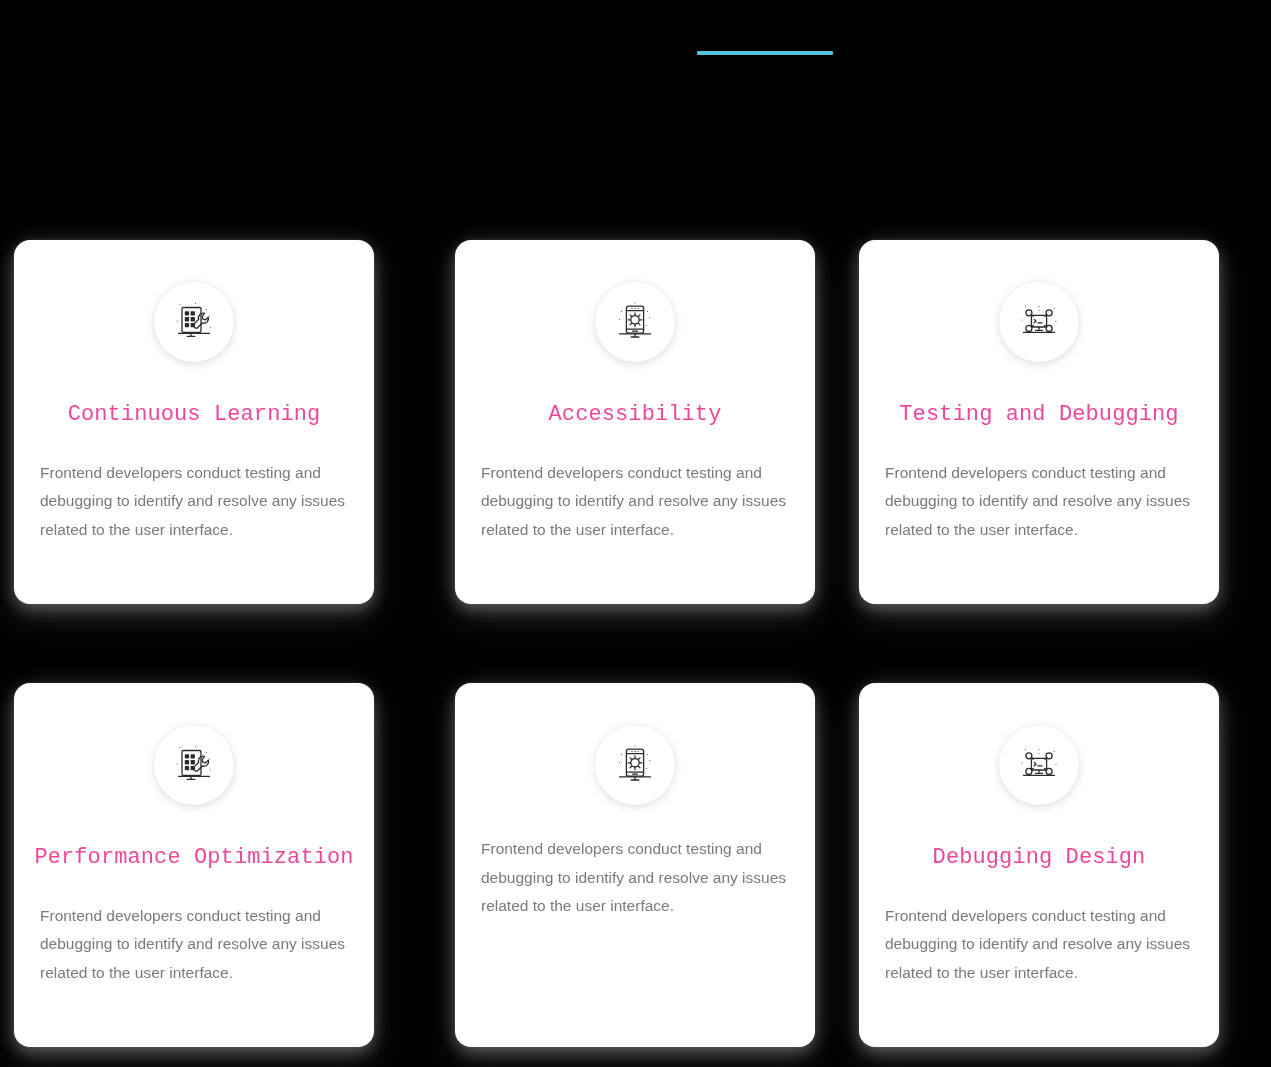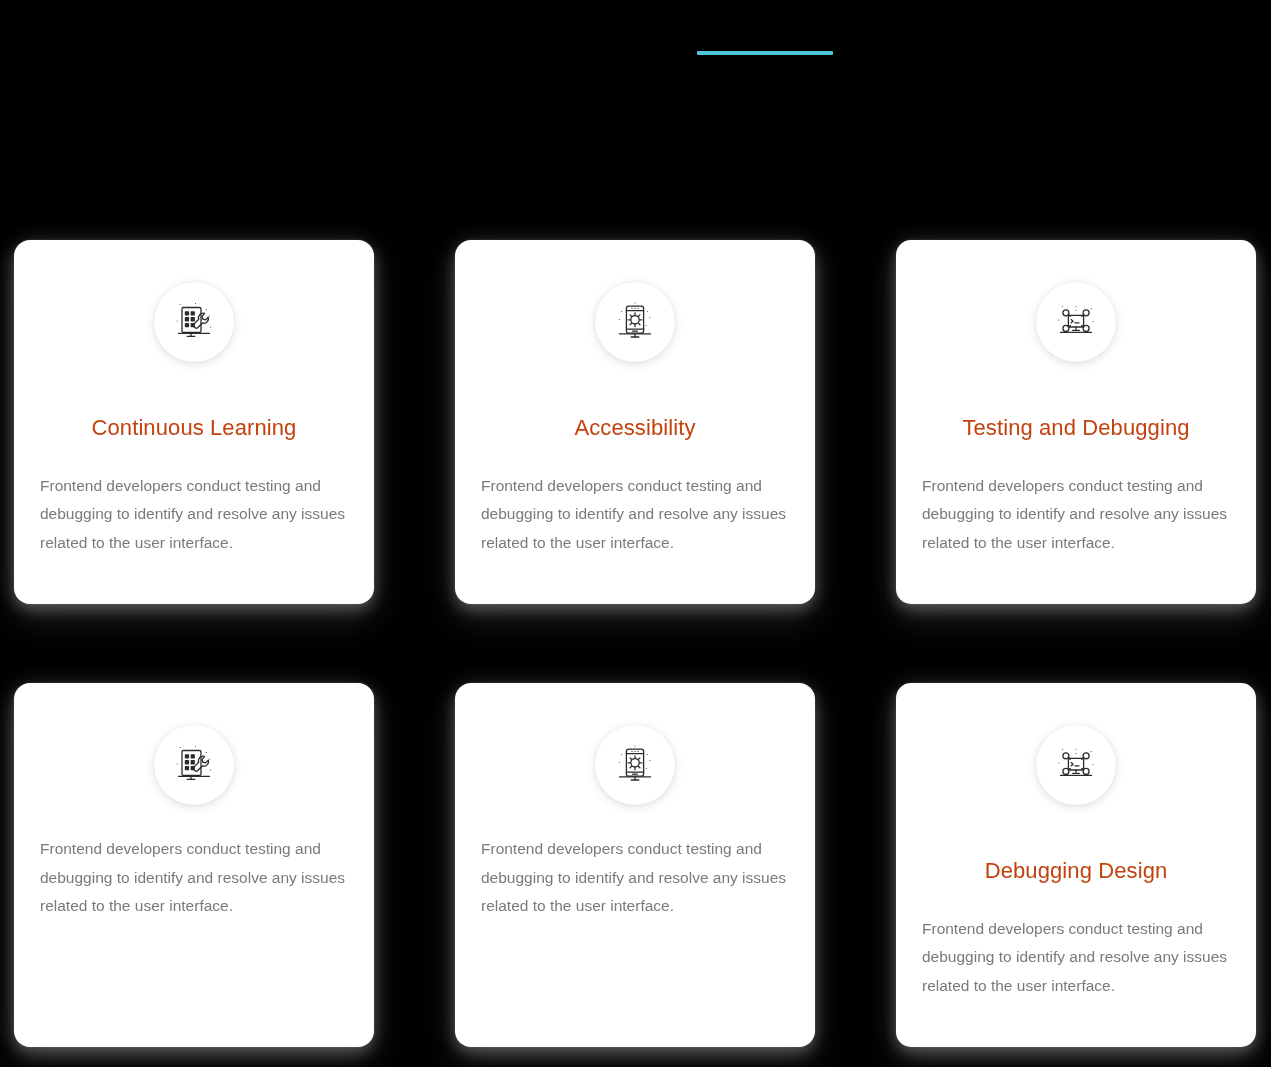--- a/index.html
+++ b/index.html
@@ -36,43 +36,44 @@
     box-shadow:
       0 0 0 1px rgba(255,255,255,0.04),
       0 6px 14px rgba(190,190,190,0.30),
       0 14px 34px rgba(160,160,160,0.22),
       0 0 26px rgba(255,255,255,0.10);
     display:flex; flex-direction:column; align-items:center;
     padding:42px 26px 0 26px;
   }
   .card.col0 { left:0px; }
   .card.col1 { left:441px; }
-  .card.col2 { left:882px;border-radius:15px; }
+  .card.col2 { left:845px; }
 
   
   .icon-circle {
     width:80px; height:80px;
     border-radius:50%;
     background:#FFFFFF;
     box-shadow:0 2px 10px rgba(0,0,0,0.13), 0 0 0 1px rgba(0,0,0,0.02);
     display:flex; align-items:center; justify-content:center;
     flex:0 0 auto;
   }
   .icon-circle svg { display:block; }
 
   
   .card-title {
-    margin-top:52px;
+    margin-top:39px;
     font-size:22px;
     font-weight:400;
-    color:#c2410c;
+    color:#ec4899;
     text-align:center;
     line-height:1.25;
     letter-spacing:0.1px;
     white-space:nowrap;
+    font-family:Liberation Mono, monospace;
   }
   .card-desc {
     margin-top:30px;
     font-size:15.5px;
     font-weight:400;
     color:#7a7a7e;
     text-align:left;
     line-height:1.85;
     max-width:318px;
   }
@@ -189,20 +190,21 @@
             <path d="M16.2 37.4h7.6"></path>
             <path d="M33.6 14.4a4.7 4.7 0 0 0-5.9 5.9l-4.8 4.8a1.7 1.7 0 0 0 0 2.4l1.3 1.3a1.7 1.7 0 0 0 2.4 0l4.8-4.8a4.7 4.7 0 0 0 5.9-5.9l-2.7 2.7-2.8-.6-.6-2.8z"></path>
             <circle cx="35.2" cy="10.5" r="0.5" fill="#2b2b2b" stroke="none"></circle>
             <circle cx="38.4" cy="17" r="0.5" fill="#2b2b2b" stroke="none"></circle>
             <circle cx="9" cy="5.6" r="0.5" fill="#2b2b2b" stroke="none"></circle>
             <circle cx="24.5" cy="4.6" r="0.5" fill="#2b2b2b" stroke="none"></circle>
             <circle cx="6.2" cy="22" r="0.5" fill="#2b2b2b" stroke="none"></circle>
             <circle cx="39.6" cy="28" r="0.5" fill="#2b2b2b" stroke="none"></circle>
           </svg>
         </div>
+        <div class="card-title">Performance Optimization</div>
         <div class="card-desc">Frontend developers conduct testing and debugging to identify and resolve any issues related to the user interface.</div>
       </div>
 
       <div class="card col1">
         <div class="icon-circle">
           <svg width="46" height="46" viewBox="0 0 46 46" fill="none" stroke="#2b2b2b" stroke-width="1.3" stroke-linecap="round" stroke-linejoin="round">
             <rect x="14.4" y="7.2" width="17.2" height="27" rx="2.2"></rect>
             <path d="M14.4 11.6h17.2"></path>
             <path d="M14.4 30.1h17.2"></path>
             <circle cx="20" cy="9.4" r="0.6" fill="#2b2b2b" stroke="none"></circle>

